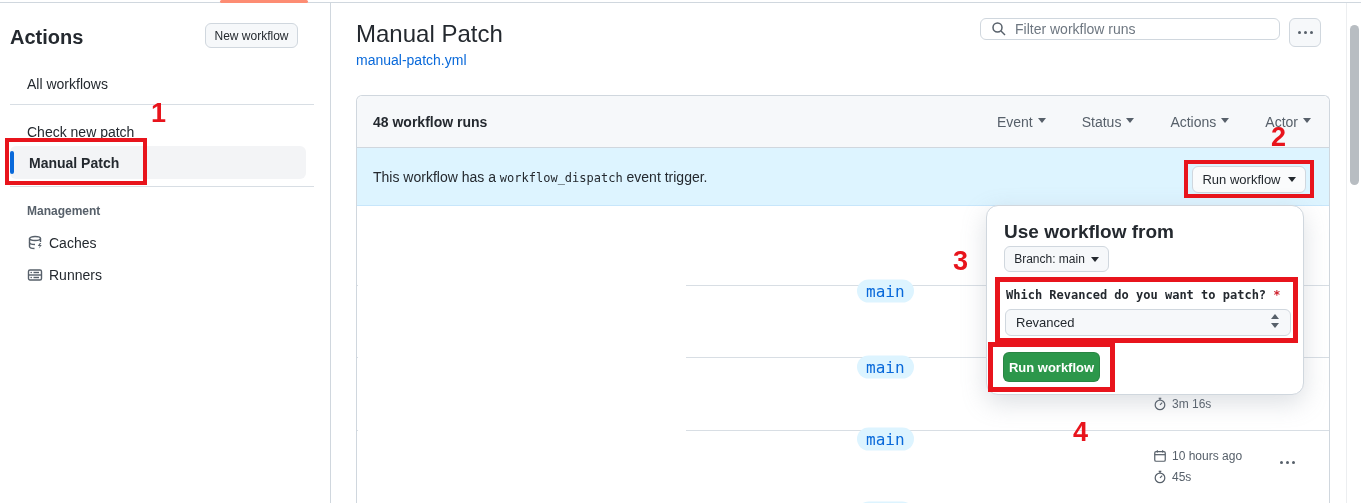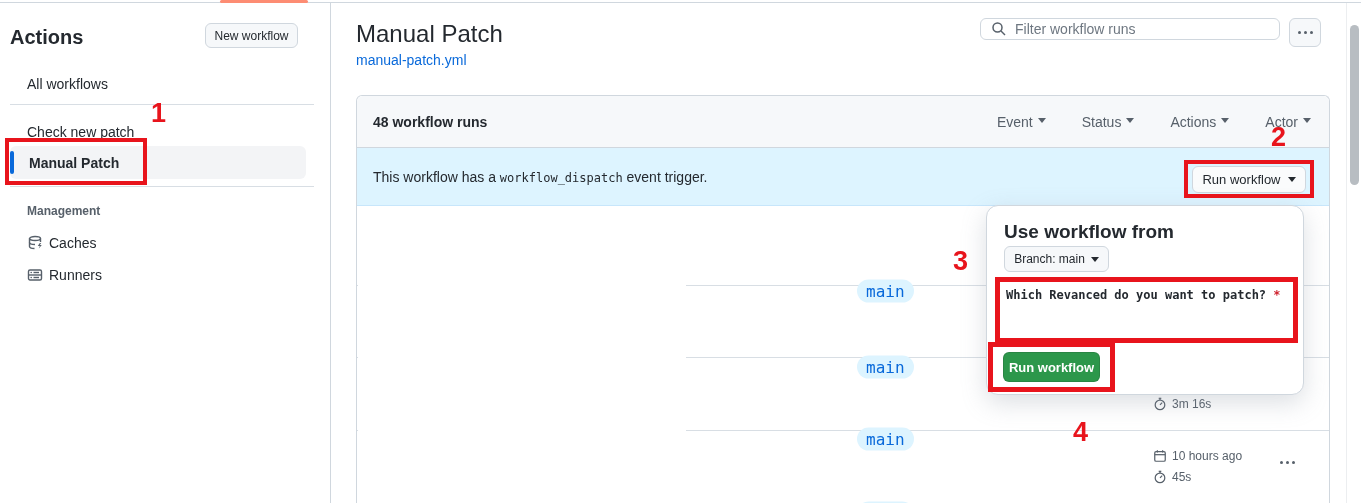--- a/index.html
+++ b/index.html
@@ -269,20 +269,29 @@
   <button class="btn branch-btn">
     <span>Branch: main</span>
     <span class="caret"></span>
   </button>
 
   <div class="input-label">
     <span>Which Revanced do you want to patch?</span>
     <span class="req">*</span>
   </div>
 
+  <div class="select">
+    <span>Revanced</span>
+    <span class="updown">
+      <svg viewBox="0 0 10 14" width="10" height="14" fill="#57606a">
+        <path d="M5 0 L9 5 H1 Z"></path>
+          <path d="M5 14 L1 9 H9 Z"></path>
+      </svg>
+    </span>
+  </div>
 
   <button class="green-btn">Run workflow</button>
 </div>
 
 <div class="abs ann-box box1"></div>
 <div class="abs ann-box box2"></div>
 <div class="abs ann-box box3"></div>
 <div class="abs ann-box box4"></div>
 <div class="abs ann-num" style="left:151px; top:98px;">1</div>
 <div class="abs ann-num" style="left:1271px; top:122px;">2</div>

